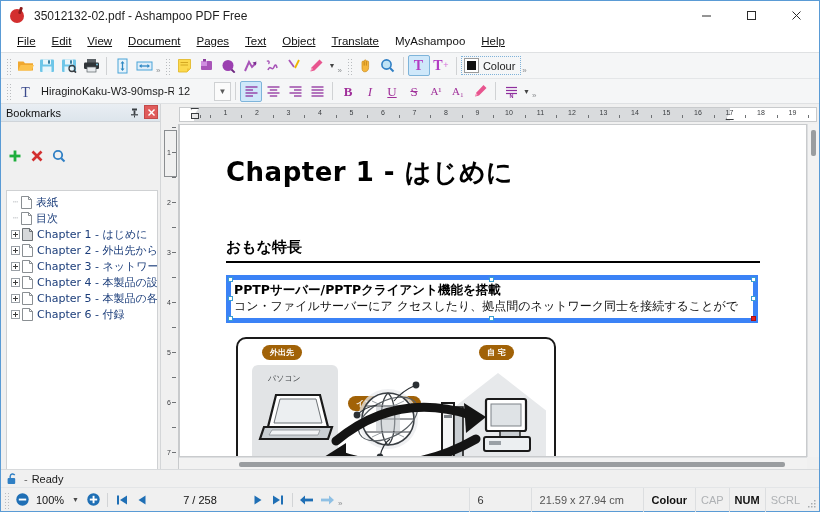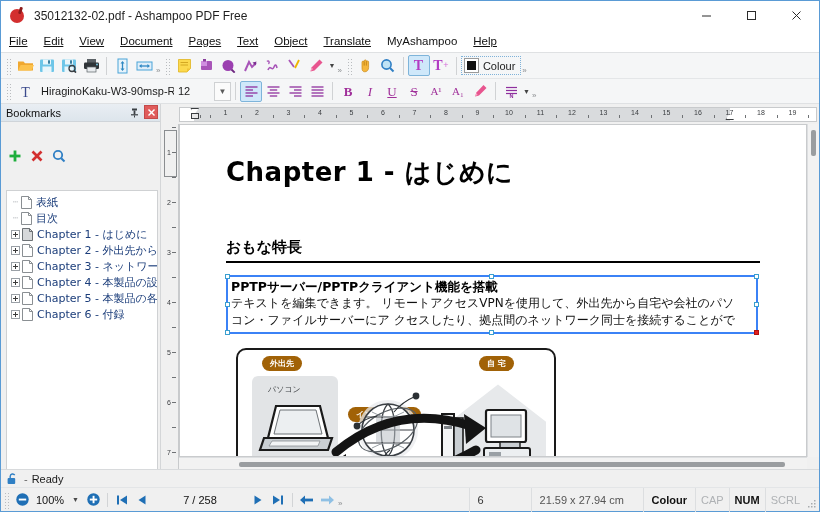--- a/index.html
+++ b/index.html
@@ -61,20 +61,21 @@
     color: #2b2b2b;
   }
   .win-btn svg { display: block; }
 
   
   .menubar {
     height: 22px;
     background: #ffffff;
     display: flex;
     align-items: center;
+    padding-left: 8px;
     flex: 0 0 auto;
     border-bottom: 1px solid #ffffff;
   }
   .menu-item {
     padding: 3px 8px;
     font-size: 11.5px;
     color: #111;
     white-space: nowrap;
   }
   .menu-item u { text-decoration: underline; }
@@ -383,21 +384,21 @@
   .doc-h2-rule {
     border-bottom: 2px solid #000;
     margin-top: 1px;
     margin-right: 6px;
   }
 
   .selbox {
     position: relative;
     margin-top: 12px;
     margin-right: 8px;
-    border: 2px solid #3b82f6;
+    border: 5px solid #3b82f6;
     padding: 2px 4px 3px 3px;
   }
   .doc-h3 {
     font-family: "DejaVu Sans", sans-serif;
     font-size: 12.5px;
     font-weight: bold;
     color: #000;
     line-height: 1.25;
   }
   .doc-p {
@@ -1038,21 +1039,20 @@
           <div class="page">
             <div class="page-inner">
 
               <div class="doc-h1">Chapter 1 - はじめに</div>
 
               <div class="doc-h2">おもな特長</div>
               <div class="doc-h2-rule"></div>
 
               <div class="selbox">
                 <div class="doc-h3">PPTPサーバー/PPTPクライアント機能を搭載</div>
-                <div class="doc-p">テキストを編集できます。 リモートアクセスVPNを使用して、外出先から自宅や会社のパソ</div>
                 <div class="doc-p">コン・ファイルサーバーにア クセスしたり、拠点間のネットワーク同士を接続することがで</div>
                 <span class="handle h-tl"></span>
                 <span class="handle h-tm"></span>
                 <span class="handle h-tr"></span>
                 <span class="handle h-ml"></span>
                 <span class="handle h-mr"></span>
                 <span class="handle h-bl"></span>
                 <span class="handle h-bm"></span>
                 <span class="handle filled h-br"></span>
               </div>

